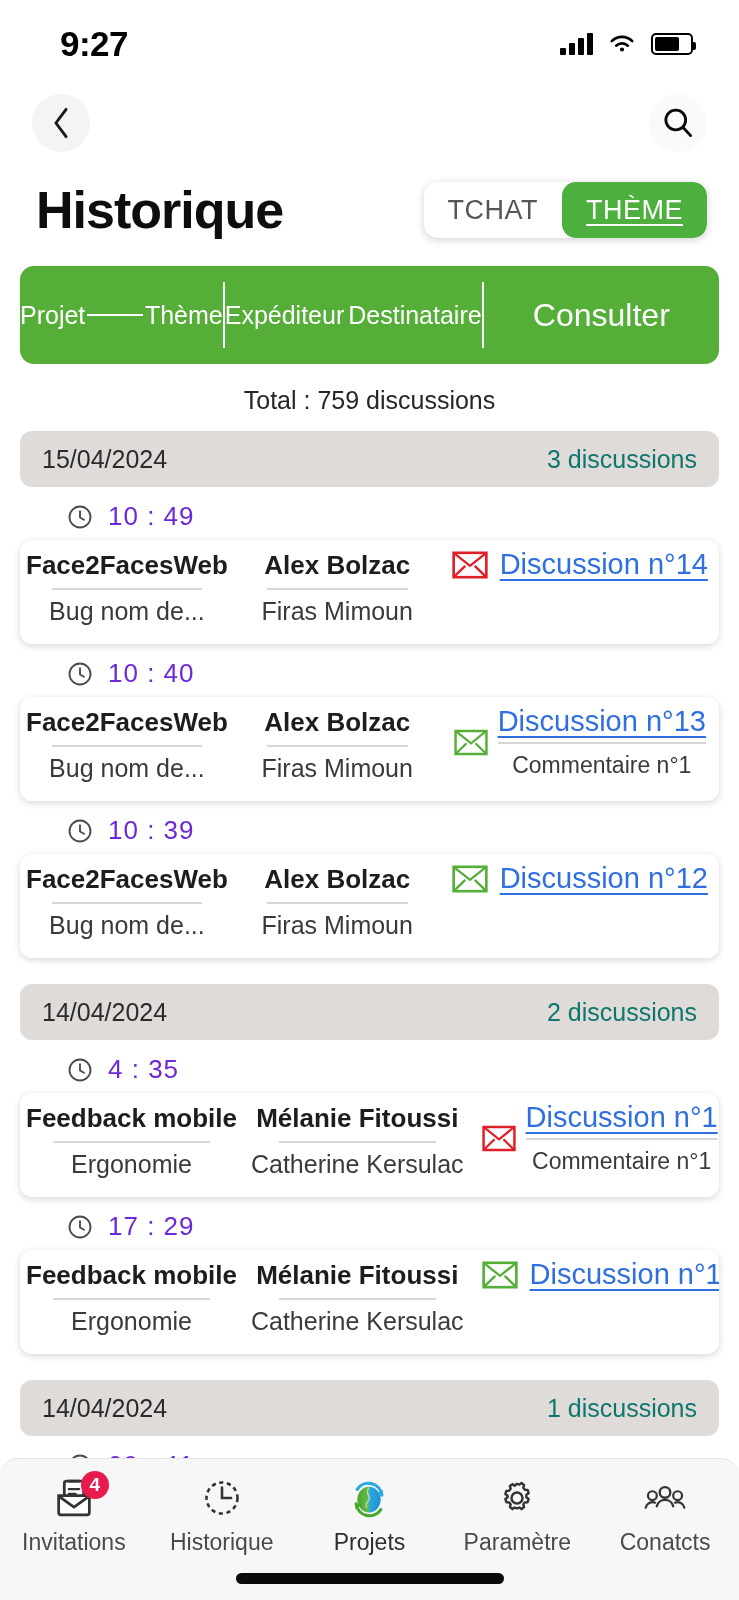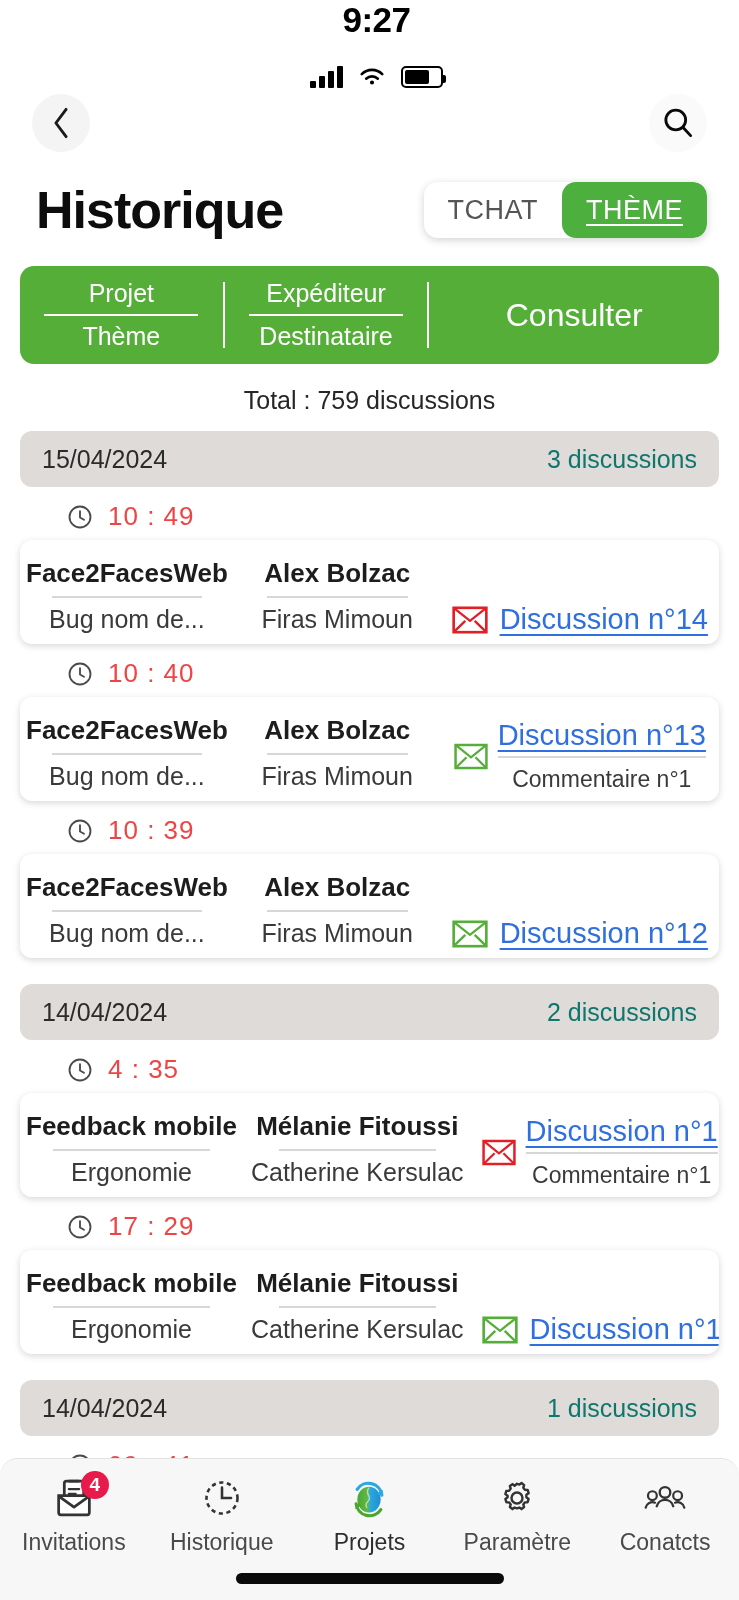--- a/index.html
+++ b/index.html
@@ -7,21 +7,21 @@
     width: 739px; height: 1600px;
     background: #ffffff;
     font-family: "Liberation Sans", sans-serif;
     overflow: hidden;
   }
   .phone { position: relative; width: 739px; height: 1600px; background: #fff; }
 
   
   .statusbar {
     height: 88px; display: flex; align-items: center;
-    justify-content: space-between; padding: 0 46px 0 60px; flex-direction: column;
+    justify-content: space-between; padding: 0 46px 0 60px;
   }
   .clock { font-size: 35px; font-weight: bold; color: #000; letter-spacing: -0.5px; }
   .status-icons { display: flex; align-items: center; gap: 14px; }
   .bars { display: flex; align-items: flex-end; gap: 3px; height: 22px; }
   .bars i { display:block; width: 6px; background: #000; border-radius: 1px; }
   .bars i:nth-child(1){ height: 7px; }
   .bars i:nth-child(2){ height: 12px; }
   .bars i:nth-child(3){ height: 17px; }
   .bars i:nth-child(4){ height: 22px; }
   .battery { width: 42px; height: 22px; border: 2px solid #000; border-radius: 5px; padding: 2px; position: relative; }
@@ -59,45 +59,45 @@
     border-radius: 14px; margin: 0;
   }
   .toggle .seg.active span { text-decoration: underline; text-underline-offset: 5px; }
 
   
   .filterbar {
     margin: 26px 20px 0 20px; background: #55ae38;
     border-radius: 14px; height: 98px;
     display: flex; align-items: stretch; color: #fff;
   }
-  .fcol { flex: 0 0 29%; display: flex; flex-direction: column;
+  .fcol { flex: 0 0 29%; display: flex; 
           align-items: center; justify-content: center; gap: 2px; position: relative; border-radius: 28px; }
   .fcol .lbl { font-size: 25px; line-height: 1.15; }
   .fcol .rule { width: 76%; height: 2px; background: #ffffff; margin: 4px 0; }
   .fsep { width: 2px; background: #ffffff; margin: 16px 0; flex: 0 0 2px; }
   .fconsult { flex: 1; display: flex; align-items: center; justify-content: center;
               font-size: 32px; }
 
   .total { text-align: center; font-size: 25px; color: #262626; padding: 22px 0 12px; }
 
   
   .list { padding: 0 20px; }
   .date-bar {
     background: #dedbd9; border-radius: 12px; height: 56px;
     display: flex; align-items: center; justify-content: space-between;
     padding: 0 22px; font-size: 25px; color: #2b2b2b; margin-top: 4px;
   }
   .date-bar .count { color: #0f766e; }
   .time-row { display: flex; align-items: center; gap: 14px; padding: 14px 0 8px 46px; }
-  .time-row .tlabel { font-size: 26px; color: #ef4444; letter-spacing: 1px; }
+  .time-row .tlabel { font-size: 26px; color: #6d28d9; letter-spacing: 1px; }
 
   .card {
     background: #ffffff; border-radius: 12px;
     box-shadow: 0 2px 7px rgba(0,0,0,0.16);
-    display: flex; align-items: flex-end; min-height: 104px; overflow: hidden;
+    display: flex; align-items: flex-start; min-height: 104px; overflow: hidden;
   }
   .ccol { flex: 0 0 29%; display: flex; flex-direction: column;
           align-items: center; justify-content: center; padding: 10px 6px; }
   .ccol .top { font-size: 26px; font-weight: bold; color: #1d1d1d; white-space: nowrap; }
   .ccol .rule { width: 74%; height: 2px; background: #d7d7d7; margin: 7px 0; }
   .ccol .bot { font-size: 25px; color: #3a3a3a; white-space: nowrap; }
   .csep { width: 2px; background: #d9d9d9; margin: 12px 0; flex: 0 0 2px; }
 
   .dcol { flex: 1; display: flex; align-items: center; justify-content: center;
           gap: 12px; padding: 8px 10px; }

